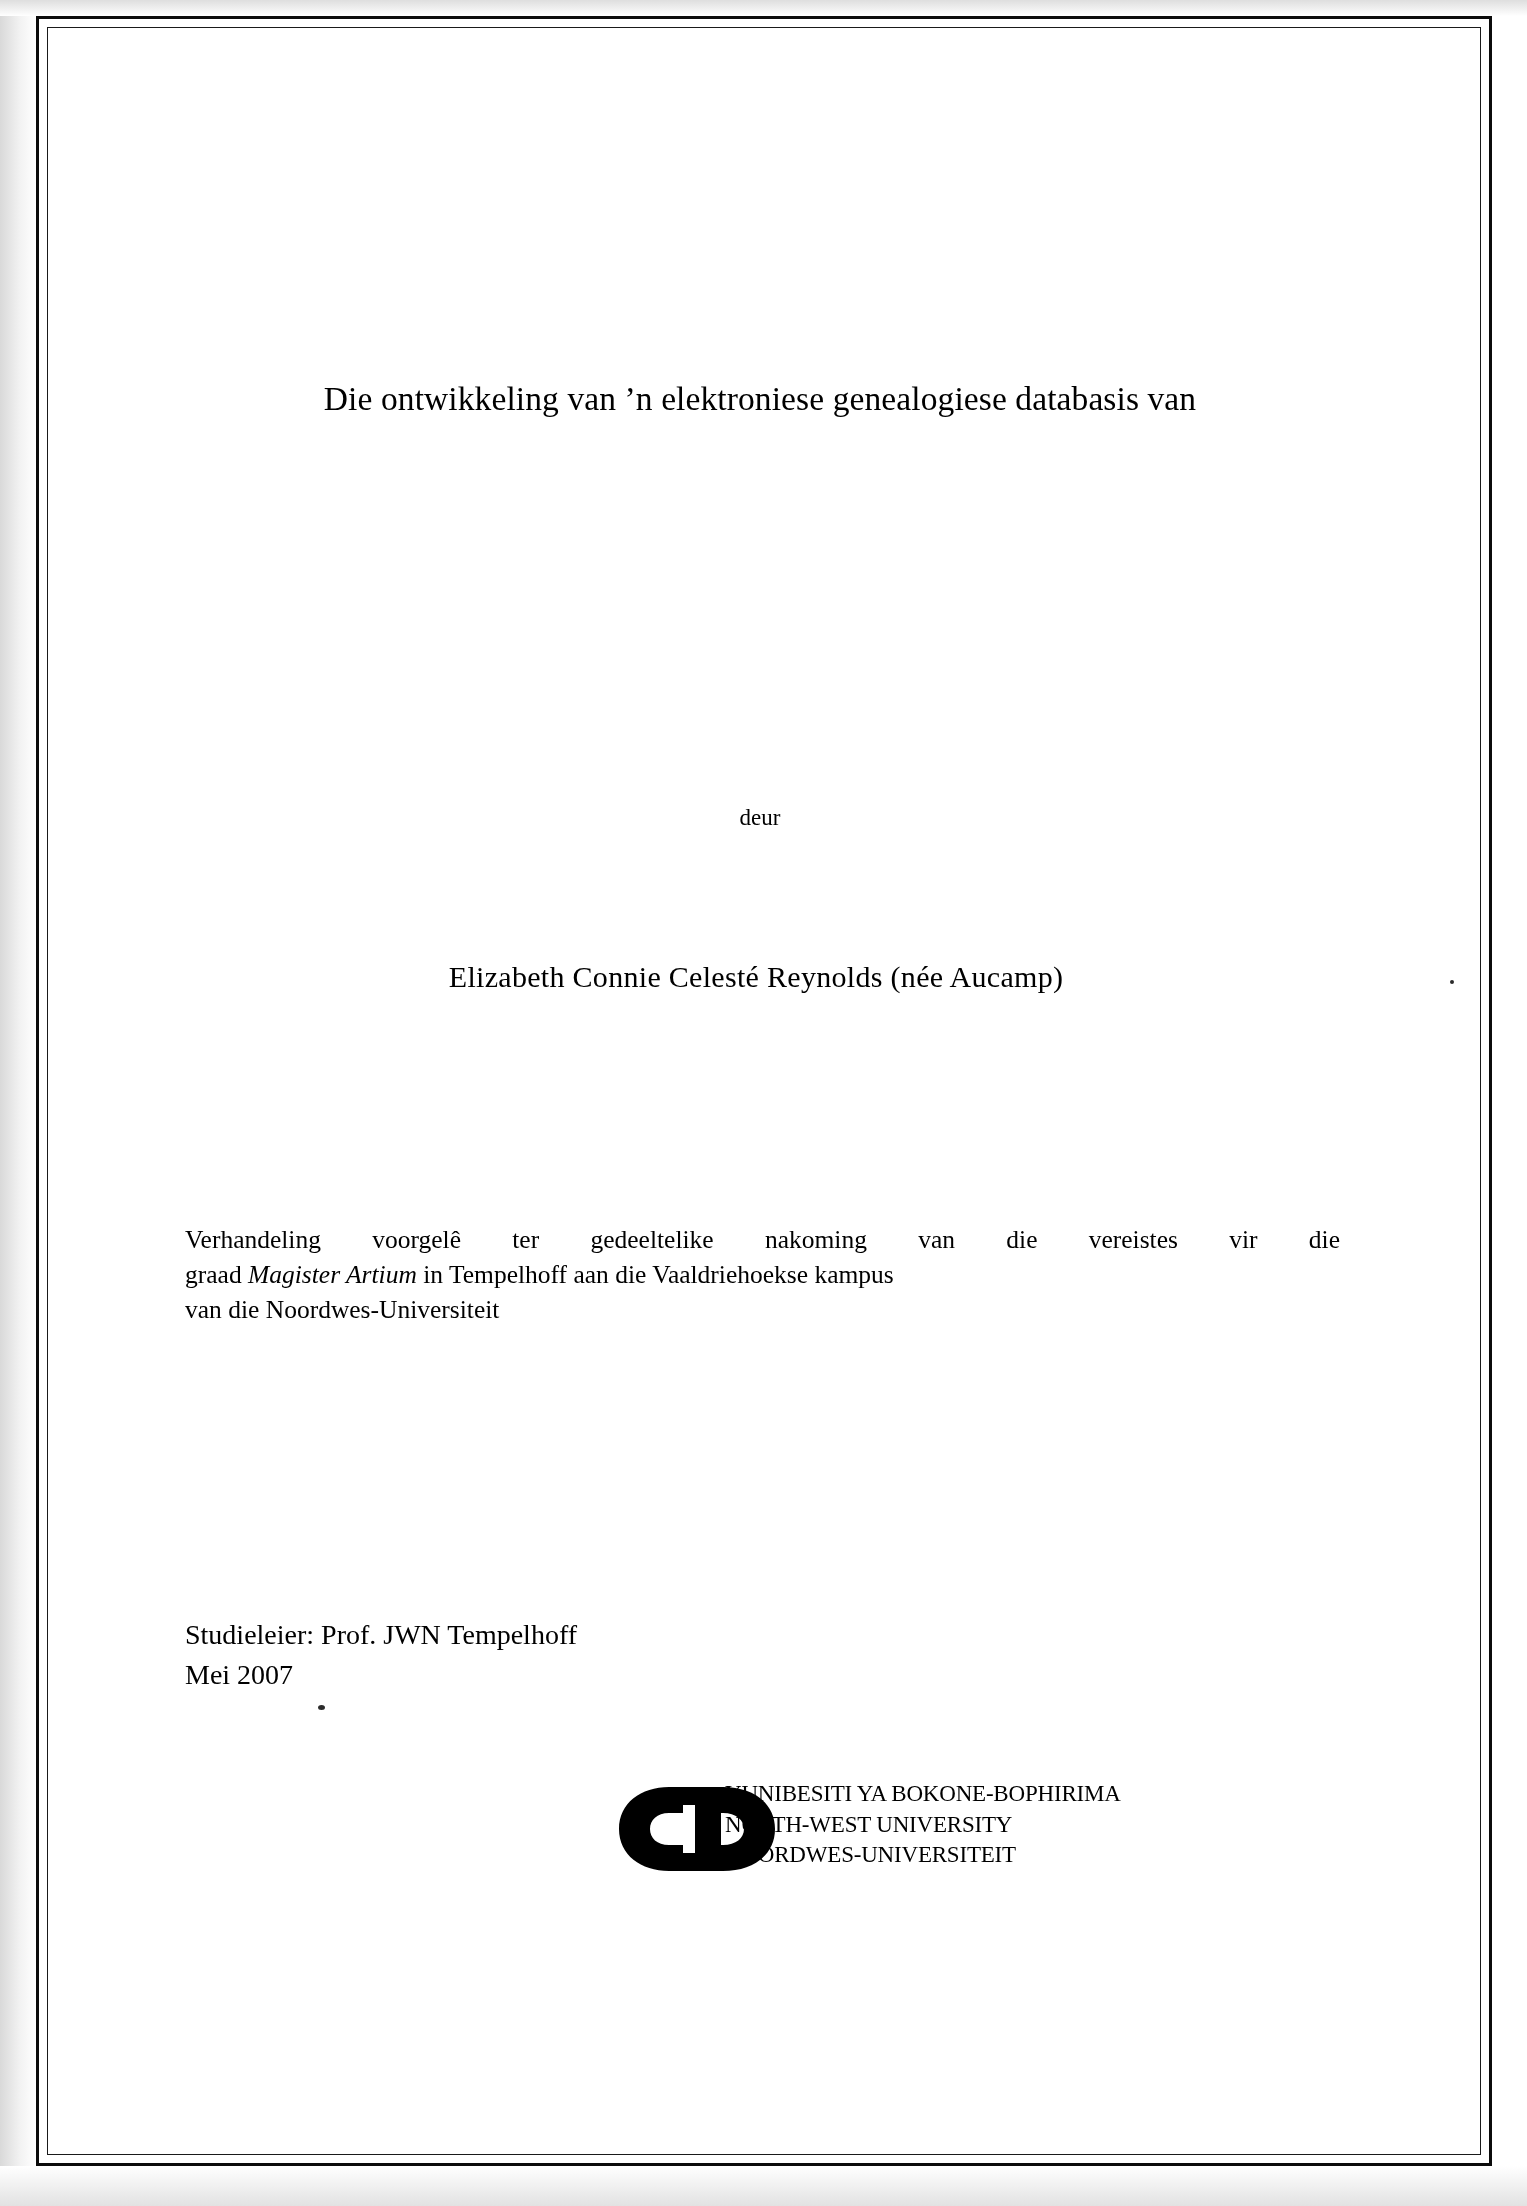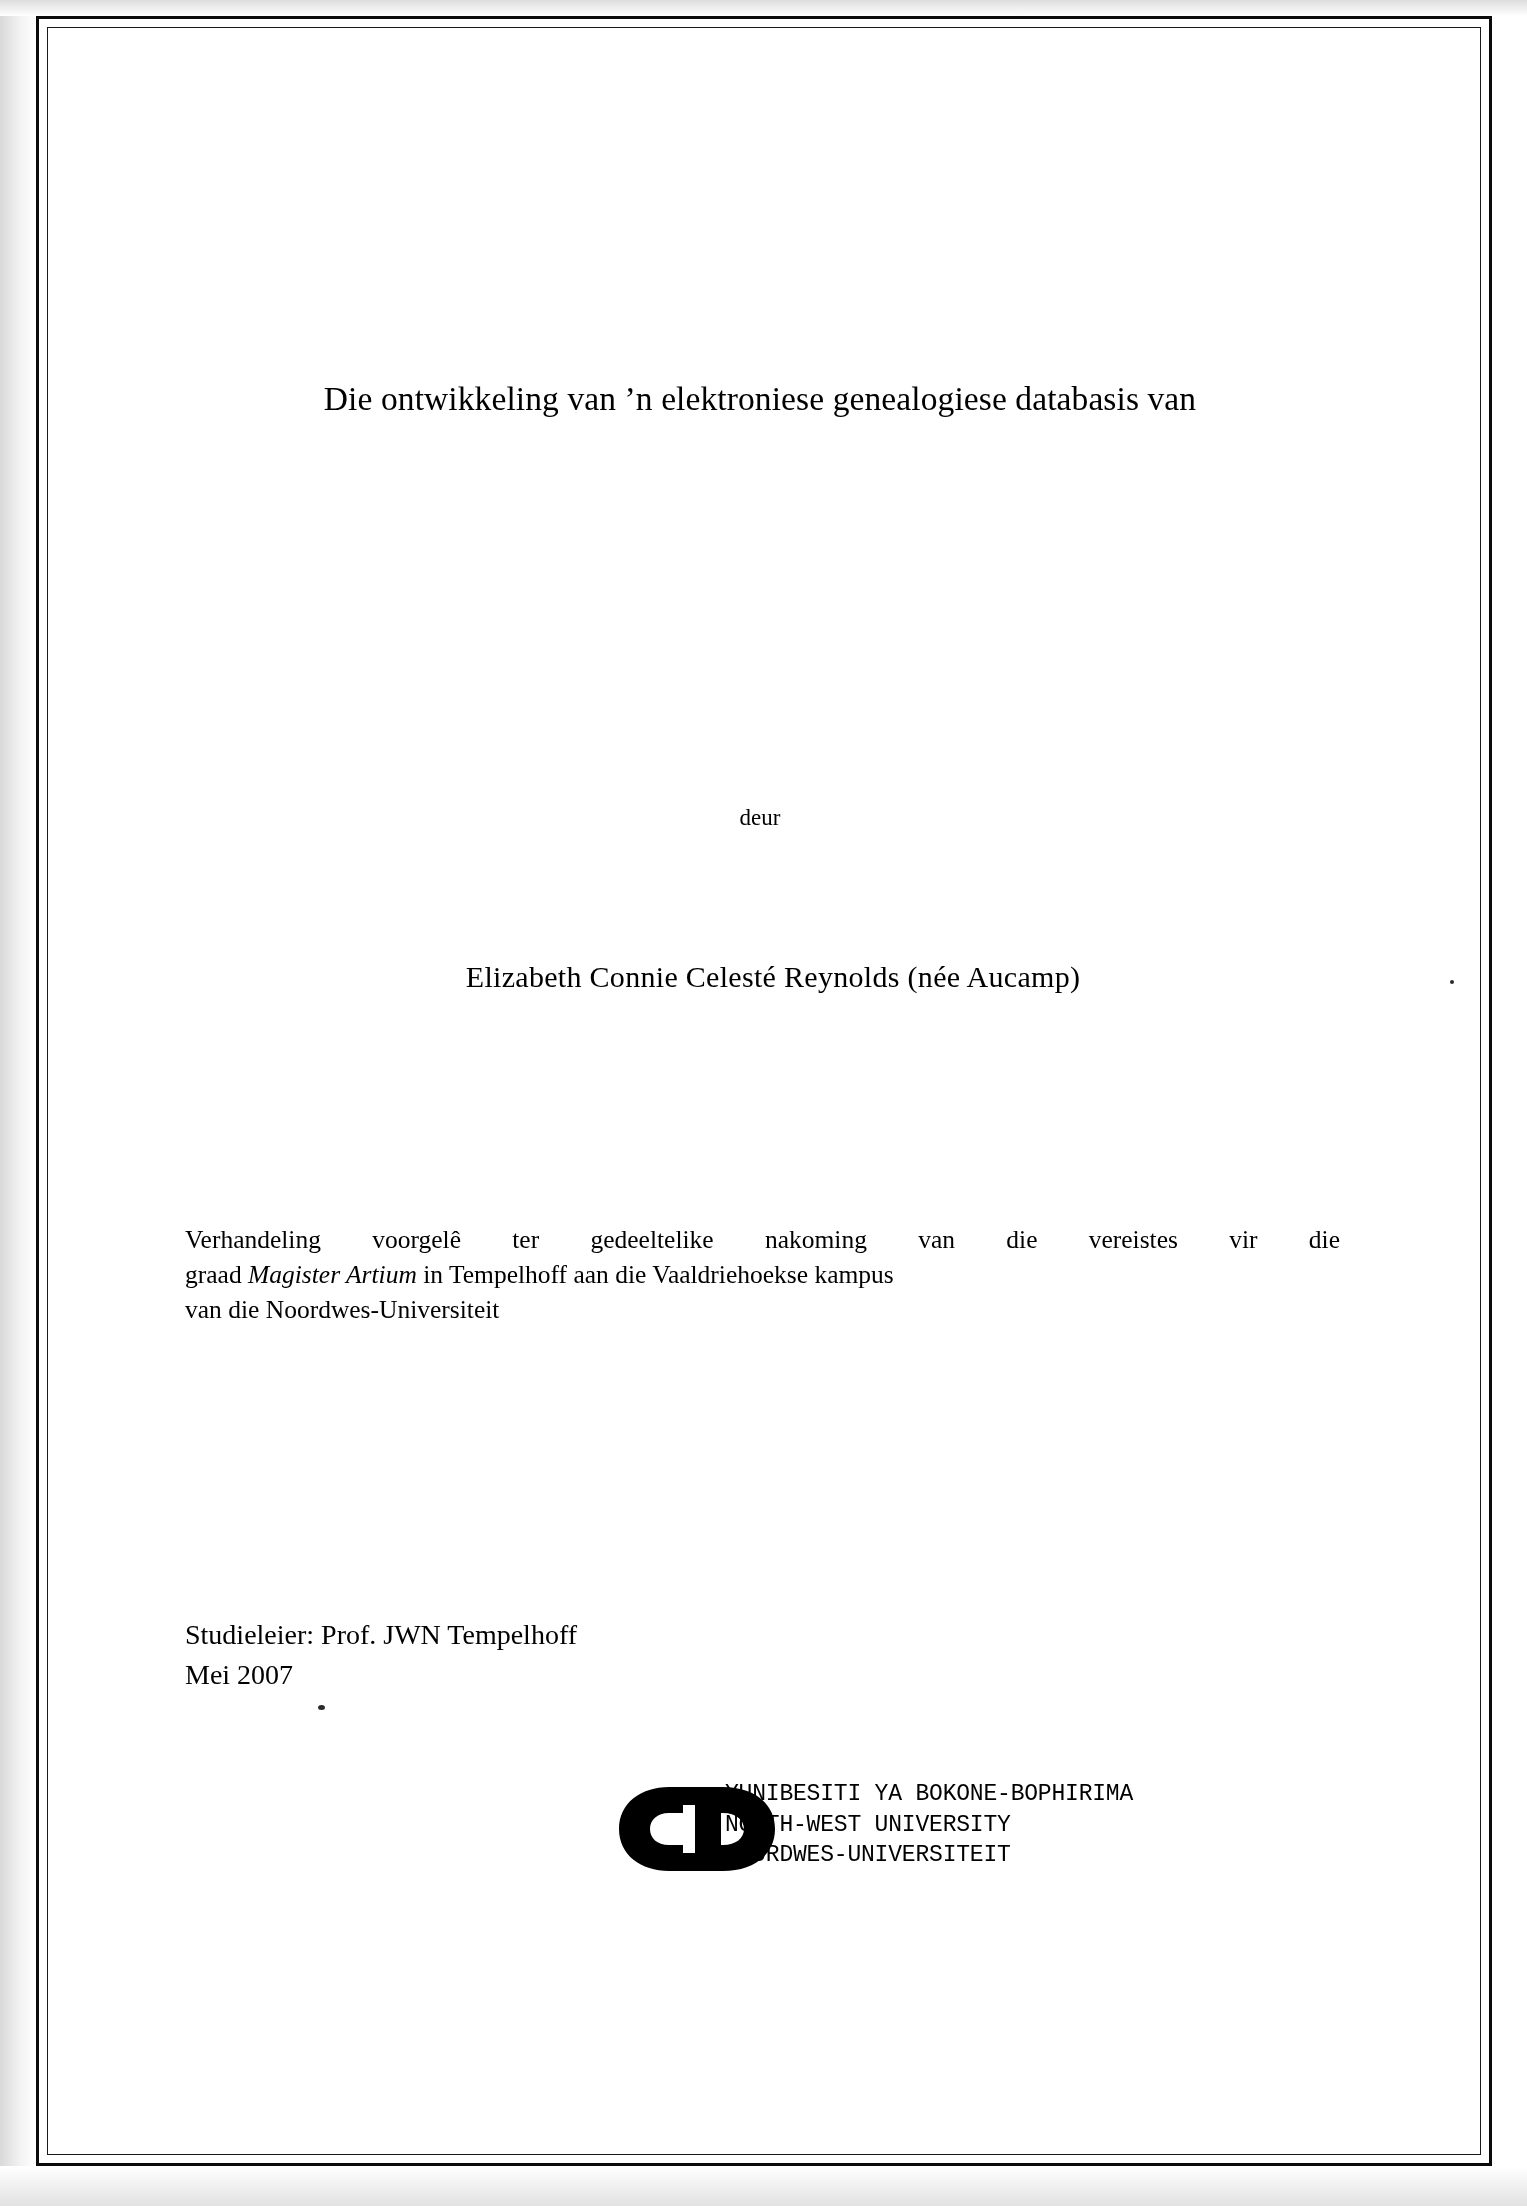--- a/index.html
+++ b/index.html
@@ -94,21 +94,21 @@
     position: absolute;
     left: 30px;
     top: 805px;
     width: 1160px;
     text-align: center;
     font-size: 23px;
   }
 
   .author-line {
     position: absolute;
-    left: 43px;
+    left: 26px;
     top: 960px;
     width: 1160px;
     text-align: center;
     font-size: 30px;
     letter-spacing: 0.3px;
   }
 
   .statement {
     position: absolute;
     left: 35px;
@@ -149,21 +149,21 @@
     position: absolute;
     left: 0;
     top: 4px;
     width: 195px;
     height: 100px;
   }
   .logo-text {
     position: absolute;
     left: 120px;
     top: 4px;
-    font-family: Liberation Mono, monospace;
+    font-family: Liberation Serif, serif;
     font-size: 23px;
     line-height: 1.33;
     letter-spacing: -0.2px;
     white-space: nowrap;
   }
   .logo-text div { font-weight: 400; }
 
   
   .speck {
     position: absolute;

